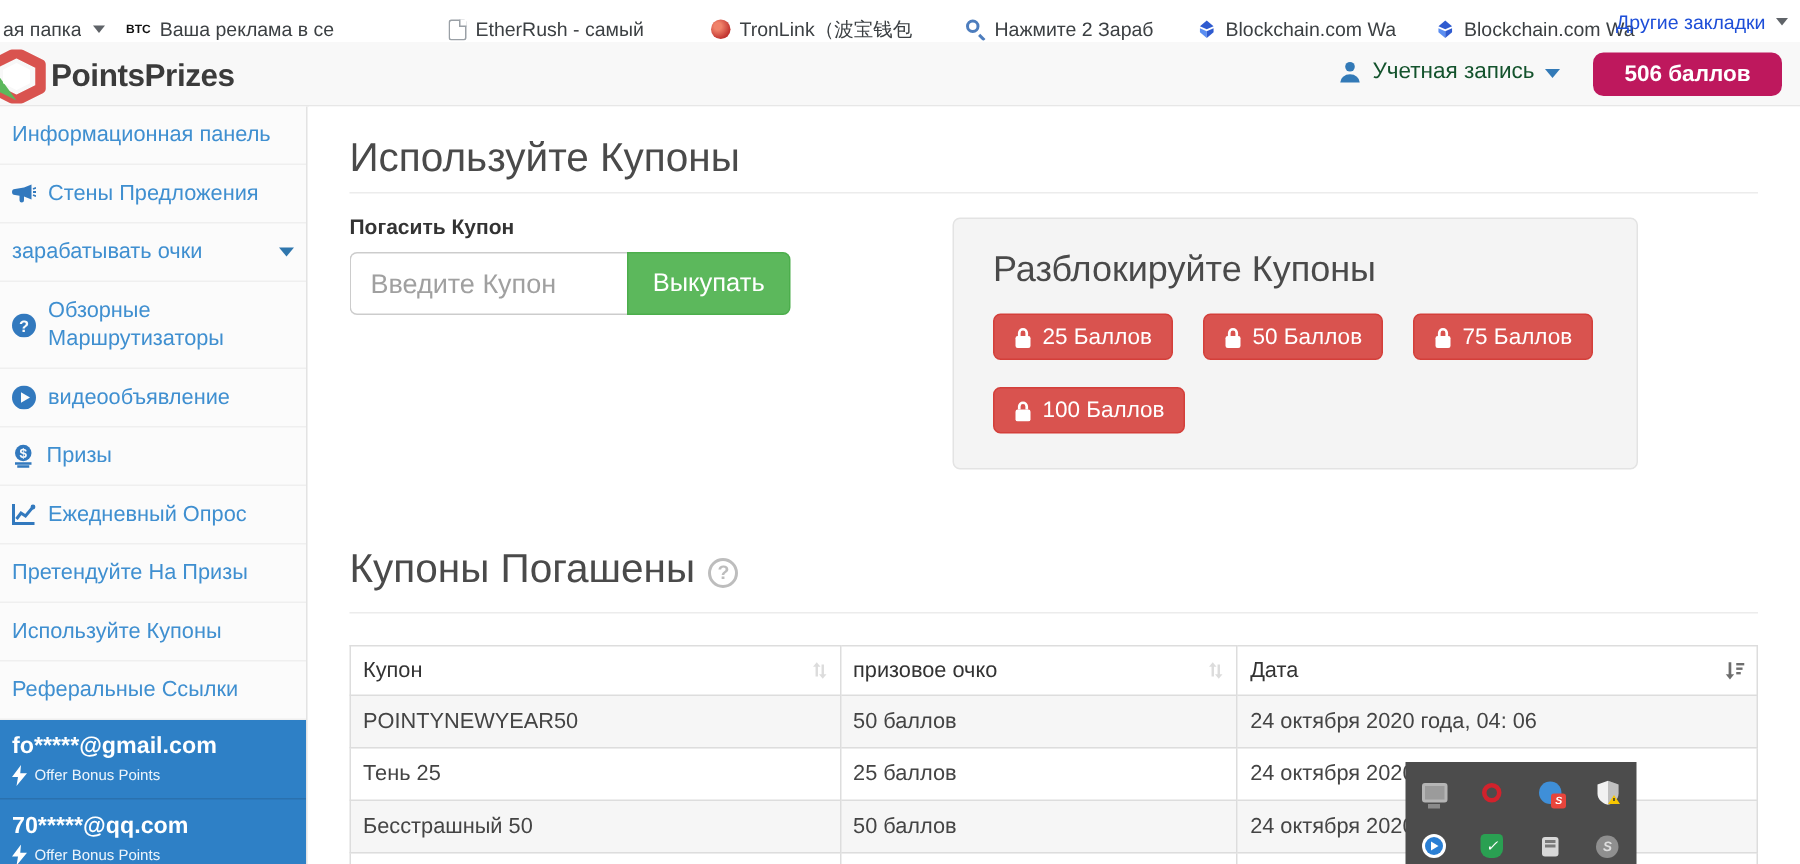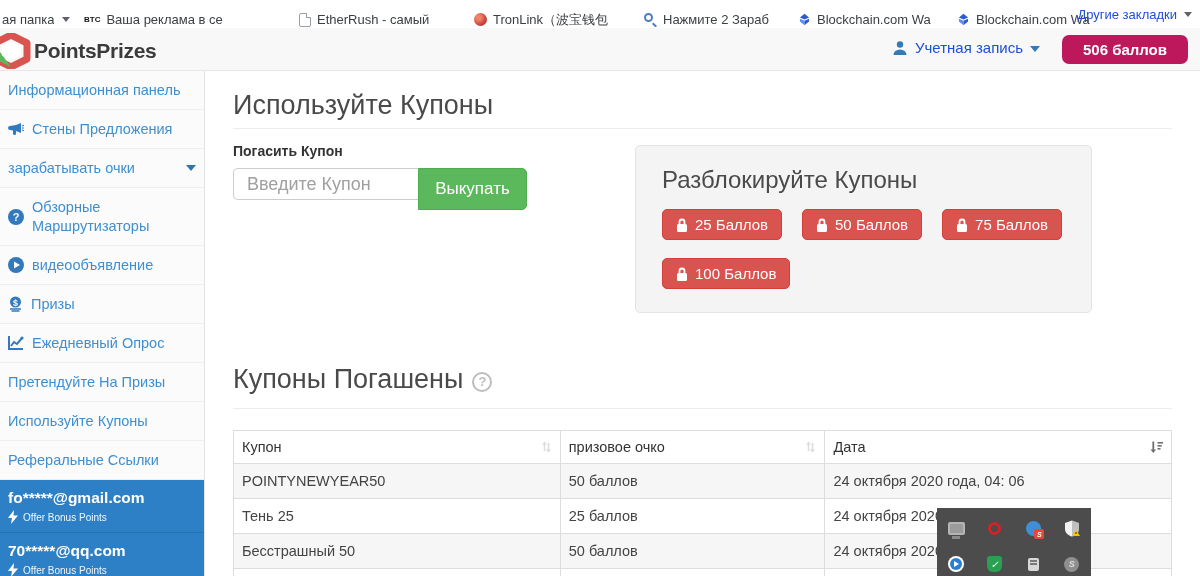--- a/index.html
+++ b/index.html
@@ -21,21 +21,21 @@
   .mag-ico { position:relative; width:13px; height:13px; }
   .mag-ico i { position:absolute; left:0; top:0; width:9px; height:9px; border:2px solid #4d7dbd; border-radius:50%; }
   .mag-ico b { position:absolute; right:0; bottom:0; width:5px; height:2px; background:#4d7dbd; transform:rotate(45deg); }
   .bchain-ico { width:13px; height:13px; }
   .other-bm { position:absolute; right:8px; top:0; height:28px; display:flex; align-items:center; gap:5px; color:#1d4ed8; cursor:pointer; }
 
   
   .app-header { position:absolute; top:28px; left:0; width:1200px; height:43px; background:#f8f8f8; border-bottom:1px solid #e7e7e7; }
   .brand { position:absolute; left:-9px; top:5px; display:flex; align-items:center; cursor:pointer; }
   .brand-text { font-size:21px; font-weight:bold; color:#3b3b3b; letter-spacing:-0.3px; margin-left:3px; }
-  .account { position:absolute; right:160px; top:11px; display:flex; align-items:center; gap:7px; color:#1d4ed8; font-size:15px; cursor:pointer; }
+  .account { position:absolute; right:160px; top:11px; display:flex; align-items:center; gap:7px; color:#14532d; font-size:15px; cursor:pointer; }
   .acct-caret { width:0; height:0; border-left:5px solid transparent; border-right:5px solid transparent; border-top:6px solid #337ab7; margin-top:2px;}
   .points-badge { position:absolute; right:12px; top:7px; background:#be185d; color:#fff; font-weight:bold;
     font-size:15px; padding:6px 21px; border-radius:7px; cursor:pointer; }
 
   
   .sidebar { position:absolute; top:71px; left:0; width:205px; height:505px; background:#fbfbfb; border-right:1px solid #e3e3e3; }
   .side-item { display:flex; align-items:center; gap:8px; padding:10px 8px; min-height:39px;
     border-bottom:1px solid #efefef; color:#3f8fd0; font-size:14.5px; cursor:pointer; line-height:1.25; }
   .side-item .grow { flex:1; }
   .side-icon { flex:0 0 auto; display:inline-flex; }
@@ -47,21 +47,21 @@
 
   
   .main { position:absolute; left:206px; top:71px; width:994px; height:505px; background:#fff; }
   .page-title { position:absolute; left:27px; top:19px; font-size:27px; font-weight:400; color:#4a4a4a; }
   .rule { position:absolute; left:27px; width:939px; height:0; border-top:1px solid #ececec; }
   .rule1 { top:57px; }
   .rule2 { top:337px; }
 
   .redeem-label { position:absolute; left:27px; top:72px; font-size:14px; font-weight:bold; color:#333; }
   .input-group { position:absolute; left:27px; top:97px; display:flex; }
-  .coupon-input { width:185px; height:32px; border:1px solid #ccc; border-right:none; border-radius:5px 0 0 5px;
+  .coupon-input { width:185px; height:42px; border:1px solid #ccc; border-right:none; border-radius:5px 0 0 5px;
     font-size:18px; padding:0 13px; color:#555; outline:none; font-family:"Liberation Sans", sans-serif; }
   .coupon-input::placeholder { color:#a0a0a0; }
   .redeem-btn { width:109px; height:42px; background:#5cb85c; border:1px solid #4cae4c; border-radius:0 5px 5px 0;
     color:#fff; font-size:17px; cursor:pointer; font-family:"Liberation Sans", sans-serif; }
 
   .unlock-panel { position:absolute; left:429px; top:74px; width:457px; height:168px; background:#f4f4f4;
     border:1px solid #e3e3e3; border-radius:5px; padding:20px 26px; }
   .unlock-title { font-size:24px; font-weight:400; color:#4a4a4a; margin-bottom:15px; }
   .unlock-row { display:flex; gap:20px; margin-bottom:18px; }
   .lock-btn { display:inline-flex; align-items:center; gap:7px; background:#d9534f; border:1px solid #d43f3a;

